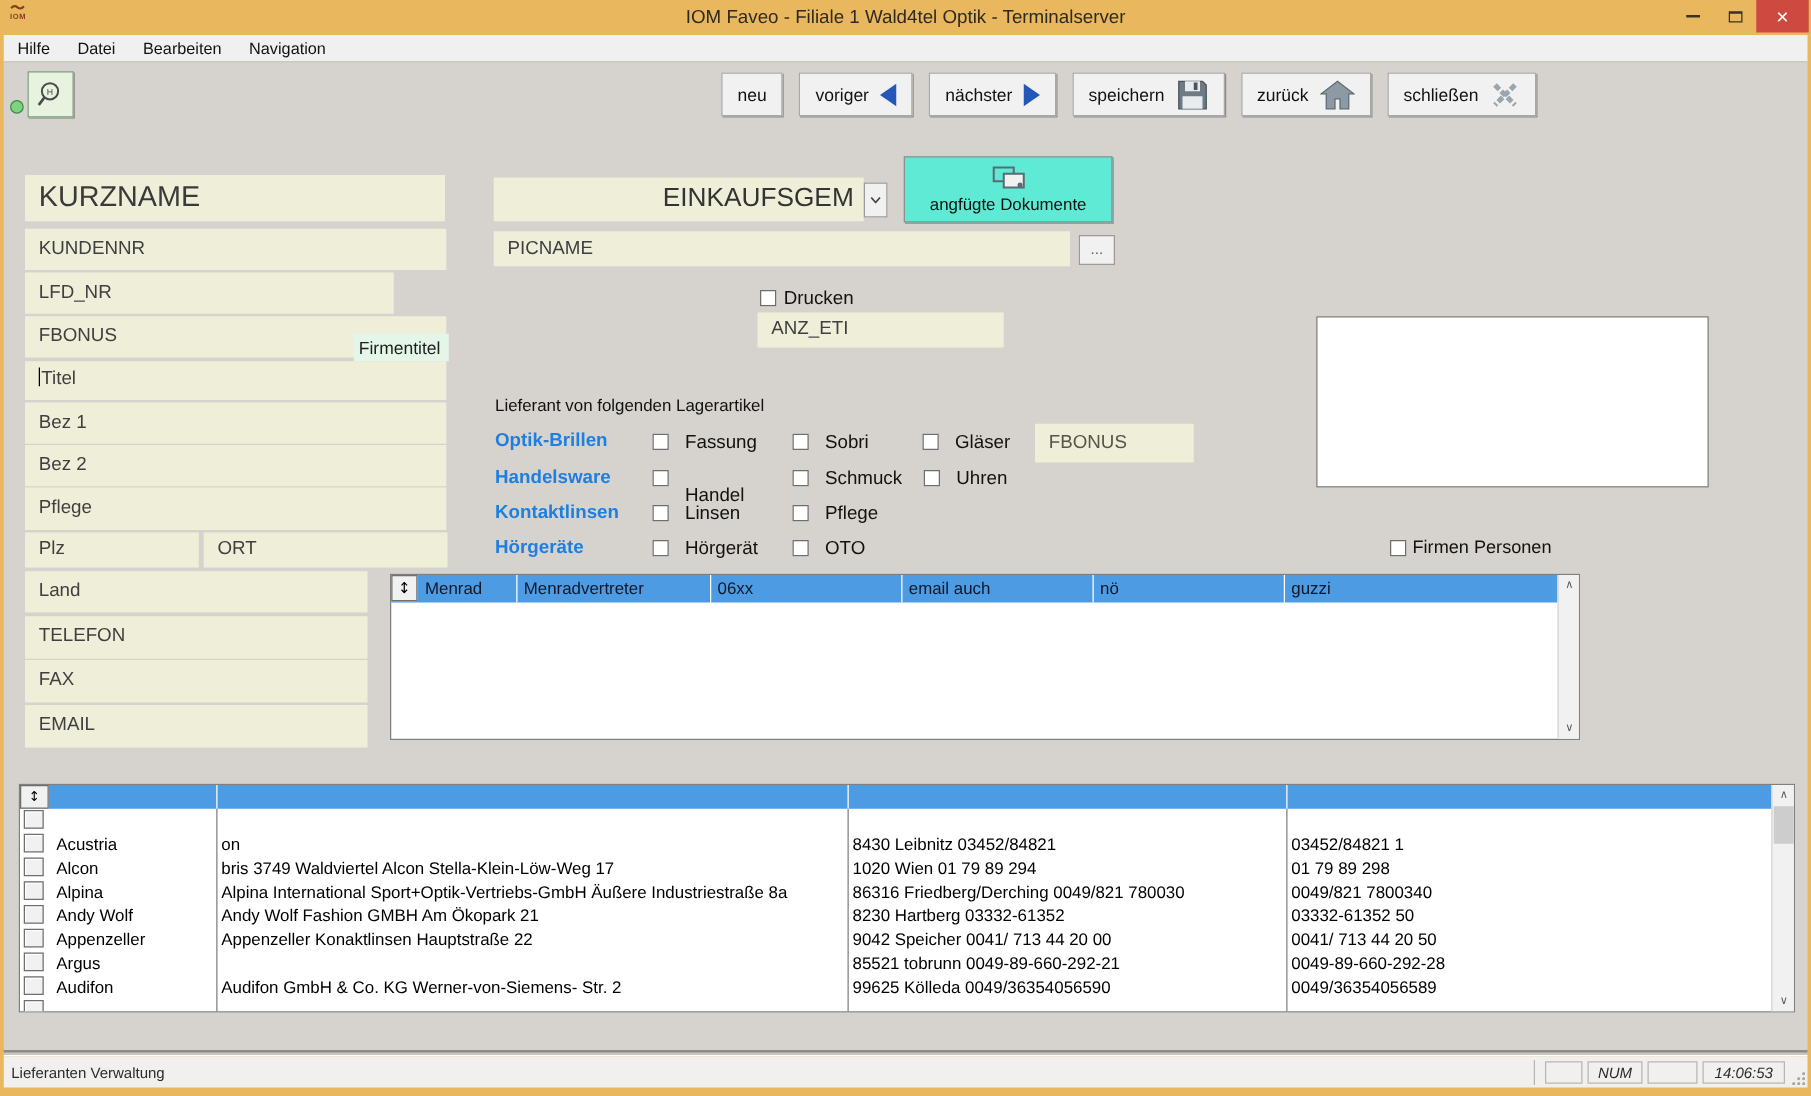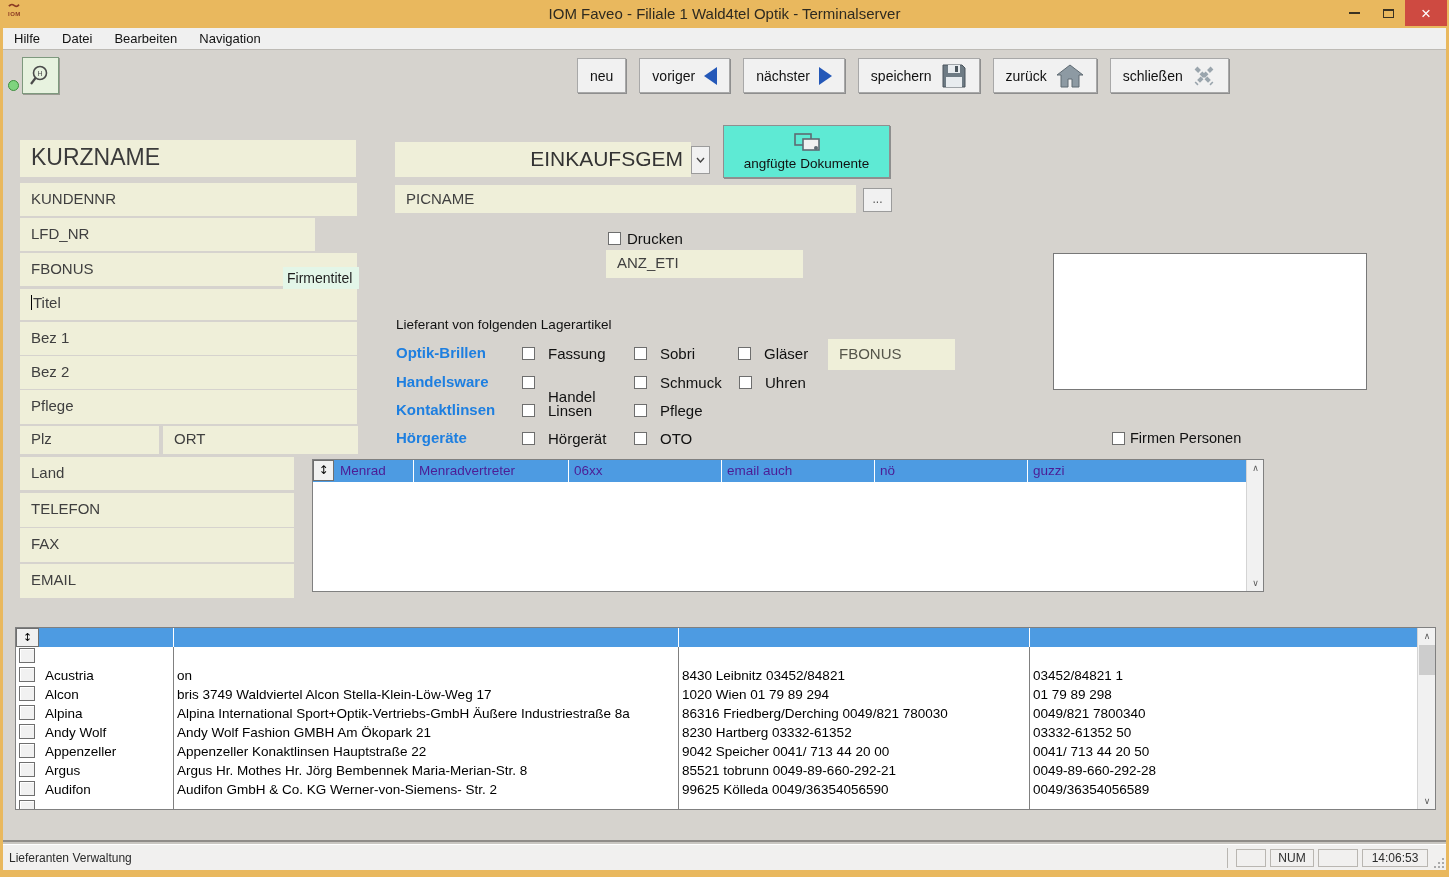--- a/index.html
+++ b/index.html
@@ -74,21 +74,21 @@
   #f-fbonus { left:825px; top:289px; width:127px; height:31px; padding-top:6px; color:#55554a; }
 
   #notes-box { position:absolute; left:1050px; top:203px; width:314px; height:137px; background:#FFF; border:1px solid #787878; }
   #cb-firmenpersonen { left:1109px; top:382px; }
   #lbl-firmenpersonen { left:1127px; top:380px; font-size:14.5px; }
 
   
   #contacts-table { position:absolute; left:309px; top:409px; width:952px; height:133px; background:#FFF; border:1px solid #808080; }
   #contacts-selected { position:absolute; left:0; top:0; width:933px; height:22px; background:#4D9BE2; }
   #contacts-selector { position:absolute; left:0; top:0; width:21px; height:21px; background:#F1F1F1; border:1px solid #6F6F6F; text-align:center; font-family:"DejaVu Sans",sans-serif; font-size:12px; line-height:19px; color:#000; }
-  .ct-cell { position:absolute; top:0; height:22px; line-height:22px; color:#4c1d95; font-size:13.5px; padding-left:5px; white-space:nowrap; overflow:hidden; }
+  .ct-cell { position:absolute; top:0; height:22px; line-height:22px; color:#0f172a; font-size:13.5px; padding-left:5px; white-space:nowrap; overflow:hidden; }
   .ct-div { position:absolute; top:0; width:1px; height:22px; background:#FFF; }
   #contacts-scrollbar { position:absolute; right:0; top:0; width:17px; height:131px; background:#F1F1F1; border-left:1px solid #D4D4D4; }
   .sb-arrow { position:absolute; left:0; width:17px; height:16px; text-align:center; font-family:"DejaVu Sans",sans-serif; font-size:9px; color:#5A5A5A; line-height:16px; }
 
   
   #suppliers-table { position:absolute; left:12px; top:577px; width:1421px; height:183px; background:#FFF; border:1px solid #808080; }
   #sup-header { position:absolute; left:0; top:0; width:1402px; height:19px; background:#4D9BE2; }
   #sup-selector { position:absolute; left:0; top:0; width:23px; height:19px; background:#F1F1F1; border:1px solid #6F6F6F; text-align:center; font-family:"DejaVu Sans",sans-serif; font-size:11px; line-height:17px; color:#000; }
   .sup-hdiv { position:absolute; top:0; width:1px; height:19px; background:#FFF; }
   .sup-vline { position:absolute; top:19px; width:1px; height:162px; background:#808080; }
@@ -99,21 +99,21 @@
   .sc-addr { left:161px; width:498px; }
   .sc-city { left:666px; width:344px; }
   .sc-fax  { left:1017px; width:383px; }
   #sup-scrollbar { position:absolute; right:0; top:0; width:18px; height:181px; background:#F1F1F1; border-left:1px solid #D4D4D4; }
   #sup-thumb { position:absolute; left:1px; top:17px; width:16px; height:30px; background:#CDCDCD; }
 
   
   #status-groove { position:absolute; left:3px; top:840px; width:1443px; height:5px; background:#C9C6C1; border-top:2px solid #8F8C88; border-bottom:1px solid #FFF; }
   #statusbar { position:absolute; left:3px; top:845px; width:1443px; height:25px; background:#F1F0EF; display:flex; align-items:center; }
   #status-left { font-size:12px; color:#2B2B2B; padding-left:6px; flex:1; }
-  #status-cells { display:flex; align-items:center; gap:4px; padding-right:18px; }
+  #status-cells { display:flex; align-items:center; gap:4px; padding-right:18px;font-style:italic; }
   .status-cell { height:18px; border:1px solid #B9B6B1; background:#F1F0EF; font-size:12px; color:#2B2B2B; line-height:16px; text-align:center; }
   #status-sep { width:1px; height:20px; background:#B9B6B1; margin-right:4px; }
   #grip { position:absolute; right:2px; bottom:2px; width:12px; height:12px;
     background:radial-gradient(circle at 3px 11px,#AAA 1px,transparent 1.5px),
                radial-gradient(circle at 7px 11px,#AAA 1px,transparent 1.5px),
                radial-gradient(circle at 11px 11px,#AAA 1px,transparent 1.5px),
                radial-gradient(circle at 7px 7px,#AAA 1px,transparent 1.5px),
                radial-gradient(circle at 11px 7px,#AAA 1px,transparent 1.5px),
                radial-gradient(circle at 11px 3px,#AAA 1px,transparent 1.5px); }
 </style>
@@ -337,21 +337,20 @@
       <div class="sup-row" style="top:114px">
         <span class="row-btn"></span>
         <span class="sup-cell sc-name">Appenzeller</span>
         <span class="sup-cell sc-addr">Appenzeller Konaktlinsen   Hauptstraße 22</span>
         <span class="sup-cell sc-city">9042 Speicher 0041/ 713 44 20 00</span>
         <span class="sup-cell sc-fax">0041/ 713 44 20 50</span>
       </div>
       <div class="sup-row" style="top:133px">
         <span class="row-btn"></span>
         <span class="sup-cell sc-name">Argus</span>
-        <span class="sup-cell sc-addr">Argus Hr. Mothes Hr. Jörg Bembennek Maria-Merian-Str. 8</span>
         <span class="sup-cell sc-city">85521 tobrunn 0049-89-660-292-21</span>
         <span class="sup-cell sc-fax">0049-89-660-292-28</span>
       </div>
       <div class="sup-row" style="top:152px">
         <span class="row-btn"></span>
         <span class="sup-cell sc-name">Audifon</span>
         <span class="sup-cell sc-addr">Audifon GmbH &amp; Co. KG   Werner-von-Siemens- Str. 2</span>
         <span class="sup-cell sc-city">99625 Kölleda 0049/36354056590</span>
         <span class="sup-cell sc-fax">0049/36354056589</span>
       </div>

